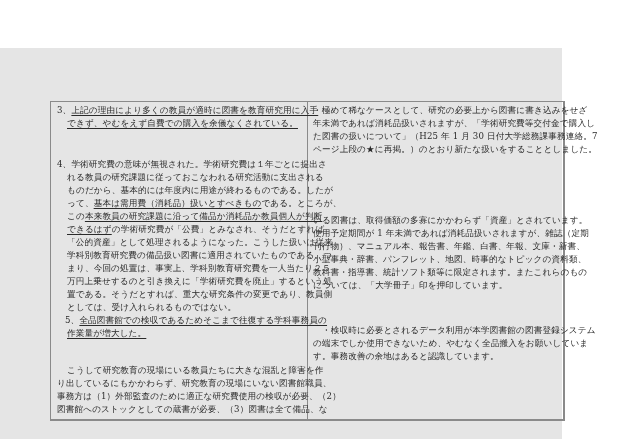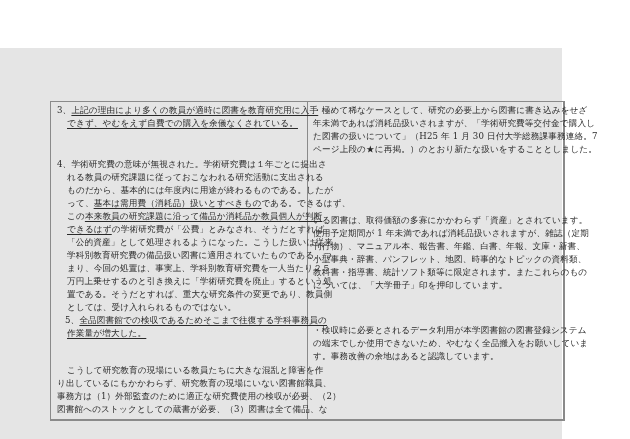--- a/index.html
+++ b/index.html
@@ -77,21 +77,21 @@
       <div class="line" style="left:6px; top:15px;">
         <span class="u" style="padding-left:10px;">できず、やむをえず自費での購入を余儀なくされている。</span>
       </div>
 
       <div class="line" style="left:6px; top:56px;">
         <span>4、</span><span>学術研究費の意味が無視された。学術研究費は１年ごとに提出さ</span>
       </div>
       <div class="line" style="left:16px; top:69px;">れる教員の研究課題に従っておこなわれる研究活動に支出される</div>
       <div class="line" style="left:16px; top:82px;">ものだから、基本的には年度内に用途が終わるものである。したが</div>
       <div class="line" style="left:16px; top:95px;">
-        <span>って、</span><span class="u">基本は需用費（消耗品）扱いとすべきもの</span><span>である。できるはず、</span>
+        <span>って、</span><span class="u">基本は需用費（消耗品）扱いとすべきもの</span><span>である。ところが、</span>
       </div>
       <div class="line" style="left:16px; top:108px;">
         <span>この</span><span class="u">本来教員の研究課題に沿って備品か消耗品か教員個人が判断</span>
       </div>
       <div class="line" style="left:16px; top:121px;">
         <span class="u">できるはず</span><span>の学術研究費が「公費」とみなされ、そうだとすれば</span>
       </div>
       <div class="line" style="left:16px; top:134px;">「公的資産」として処理されるようになった。こうした扱いは従来</div>
       <div class="line" style="left:16px; top:147px;">学科別教育研究費の備品扱い図書に適用されていたものである。つ</div>
       <div class="line" style="left:16px; top:160px;">まり、今回の処置は、事実上、学科別教育研究費を一人当たり２５</div>
@@ -119,18 +119,18 @@
       <div class="line" style="left:5px; top:28px;">た図書の扱いについて」（H25 年 1 月 30 日付大学総務課事務連絡。7</div>
       <div class="line" style="left:5px; top:41px;">ページ上段の★に再掲。）のとおり新たな扱いをすることとしました。</div>
 
       <div class="line" style="left:5px; top:112px;">いる図書は、取得価額の多寡にかかわらず「資産」とされています。</div>
       <div class="line" style="left:5px; top:125px;">使用予定期間が 1 年未満であれば消耗品扱いされますが、雑誌（定期</div>
       <div class="line" style="left:5px; top:138px;">刊行物）、マニュアル本、報告書、年鑑、白書、年報、文庫・新書、</div>
       <div class="line" style="left:5px; top:151px;">小型事典・辞書、パンフレット、地図、時事的なトピックの資料類、</div>
       <div class="line" style="left:5px; top:164px;">教科書・指導書、統計ソフト類等に限定されます。またこれらのもの</div>
       <div class="line" style="left:5px; top:177px;">については、「大学冊子」印を押印しています。</div>
 
-      <div class="line" style="left:5px; top:222px;">・検収時に必要とされるデータ利用が本学図書館の図書登録システム</div>
+      <div class="line" style="left:14px; top:222px;">・検収時に必要とされるデータ利用が本学図書館の図書登録システム</div>
       <div class="line" style="left:5px; top:235px;">の端末でしか使用できないため、やむなく全品搬入をお願いしていま</div>
       <div class="line" style="left:5px; top:248px;">す。事務改善の余地はあると認識しています。</div>
     </div>
   </div>
 </div>
 
 </body></html>

